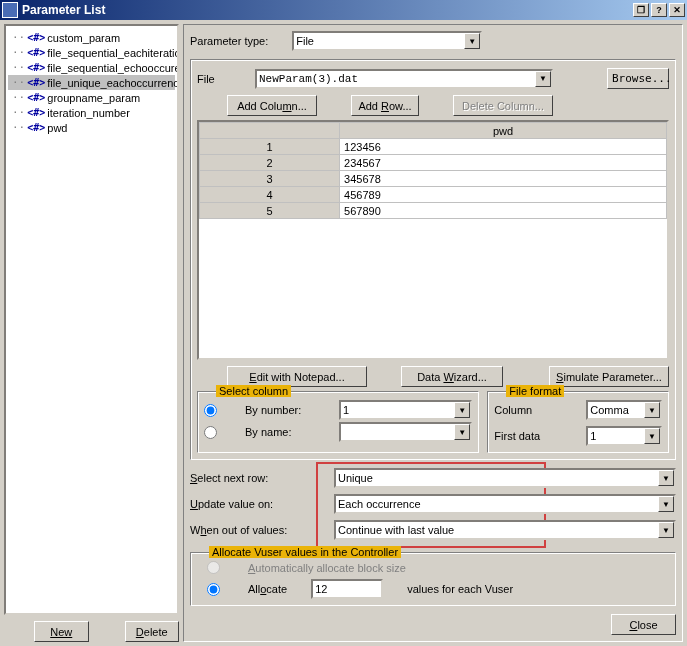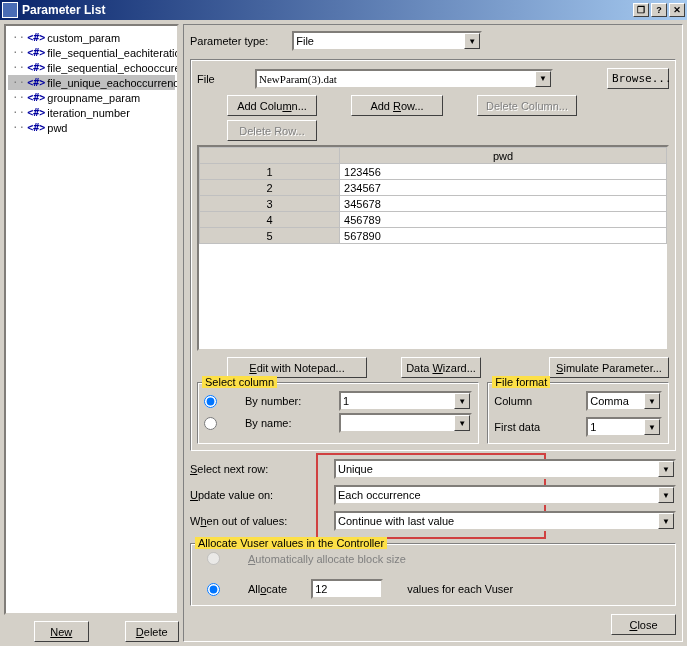--- a/index.html
+++ b/index.html
@@ -147,22 +147,22 @@
     border: 1px solid #808080;
     border-right-color: #fff;
     border-bottom-color: #fff;
     box-shadow: 1px 1px 0 #fff inset;
     padding: 8px 6px 6px 6px;
     position: relative;
     margin-top: 4px;
   }
   .fieldset .legend {
     position: absolute;
-    top: -7px; left: 4px;
-    background: #fde047;
+    top: -7px; left: 18px;
+    background: #eab308;
     padding: 0 3px;
   }
   .table-area {
     flex: 1;
     min-height: 170px;
     background: #fff;
     border: 2px inset #d4d0c8;
     margin-top: 4px;
     overflow: auto;
     display:flex;
@@ -265,31 +265,30 @@
       <div class="select-wrap" style="width:190px">
         <input class="select" readonly="" value="File" style="">
         <div class="select-btn">▼</div>
       </div>
     </div>
 
     <div class="fieldset" style="flex:1; display:flex; flex-direction:column;">
       <div class="row">
         <span class="label" style="width:34px">File</span>
         <div class="select-wrap" style="flex:1">
-          <input class="select" style="font-family: Liberation Serif, serif;" readonly="" value="NewParam(3).dat">
+          <input class="select" style="font-family: Liberation Mono, monospace;" readonly="" value="NewParam(3).dat">
           <div class="select-btn">▼</div>
         </div>
         <button class="btn" style="width:62px;font-family:monospace">Browse...</button>
       </div>
 
       <div class="btnbar" style="margin-top:6px">
         <button class="btn" style="width:90px"><span>Add Colu<u>m</u>n...</span></button>
-        <button class="btn" style="width:92px"><span>Add <u>R</u>ow...</span></button>
+        <button class="btn" style="width:68px"><span>Add <u>R</u>ow...</span></button>
         <button class="btn" style="width:100px" disabled="">Delete Column...</button>
-        <button class="btn" style="width:90px" disabled="">Delete Row...</button>
       </div>
 
       <div class="table-area">
         <table id="datatable">
             <tbody>
               <tr>
                 <th style="width:24px"></th>
                 <th style="width:56px">pwd</th>
               </tr>
               <tr>
@@ -312,21 +311,21 @@
                 <td class="rownum">5</td>
                 <td>567890</td>
               </tr>
             </tbody>
           </table>
         <div style="flex:1"></div>
       </div>
 
       <div class="btnbar" style="margin-top:6px">
         <button class="btn" style="width:140px"><u>E</u>dit with Notepad...</button>
-        <button class="btn" style="width:80px">Data <u>W</u>izard...</button>
+        <button class="btn" style="width:102px">Data <u>W</u>izard...</button>
         <div style="flex:1"></div>
         <button class="btn" style="width:120px"><u>S</u>imulate Parameter...</button>
       </div>
 
       <div class="twocol">
         <div class="fieldset" style="flex:1.6">
           <span class="legend">Select column</span>
           <div class="row" style="margin-bottom:2px">
             <input type="radio" class="radio" name="selcol" checked="" style="">
             <span class="label" style="width:70px">By number:</span>
@@ -384,21 +383,21 @@
         <span class="label" style="width:120px">W<u>h</u>en out of values:</span>
         <div class="select-wrap" style="flex:1">
           <input class="select" readonly="" value="Continue with last value" style="">
           <div class="select-btn">▼</div>
         </div>
       </div>
     </div>
 
     <div class="fieldset">
       <span class="legend">Allocate Vuser values in the Controller</span>
-      <div class="row" style="margin-bottom:14px; padding-left:10px; color:#808080;">
+      <div class="row" style="margin-bottom:5px; padding-left:10px; color:#808080;">
         <input type="radio" class="radio" name="alloc" disabled="" style="">
         <span class="label"><u>A</u>utomatically allocate block size</span>
       </div>
       <div class="row" style="padding-left:10px">
         <input type="radio" class="radio" name="alloc" checked="" style="">
         <span class="label">All<u>o</u>cate</span>
         <input class="input" style="width: 72px;" value="12">
         <span class="label">values for each Vuser</span>
       </div>
     </div>

